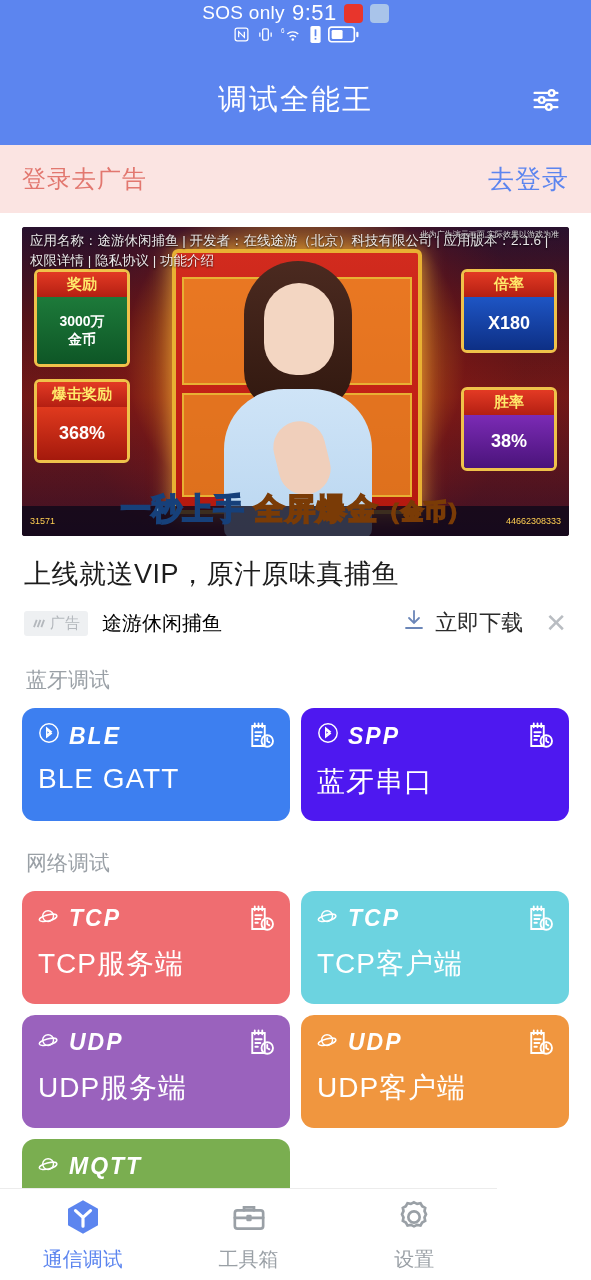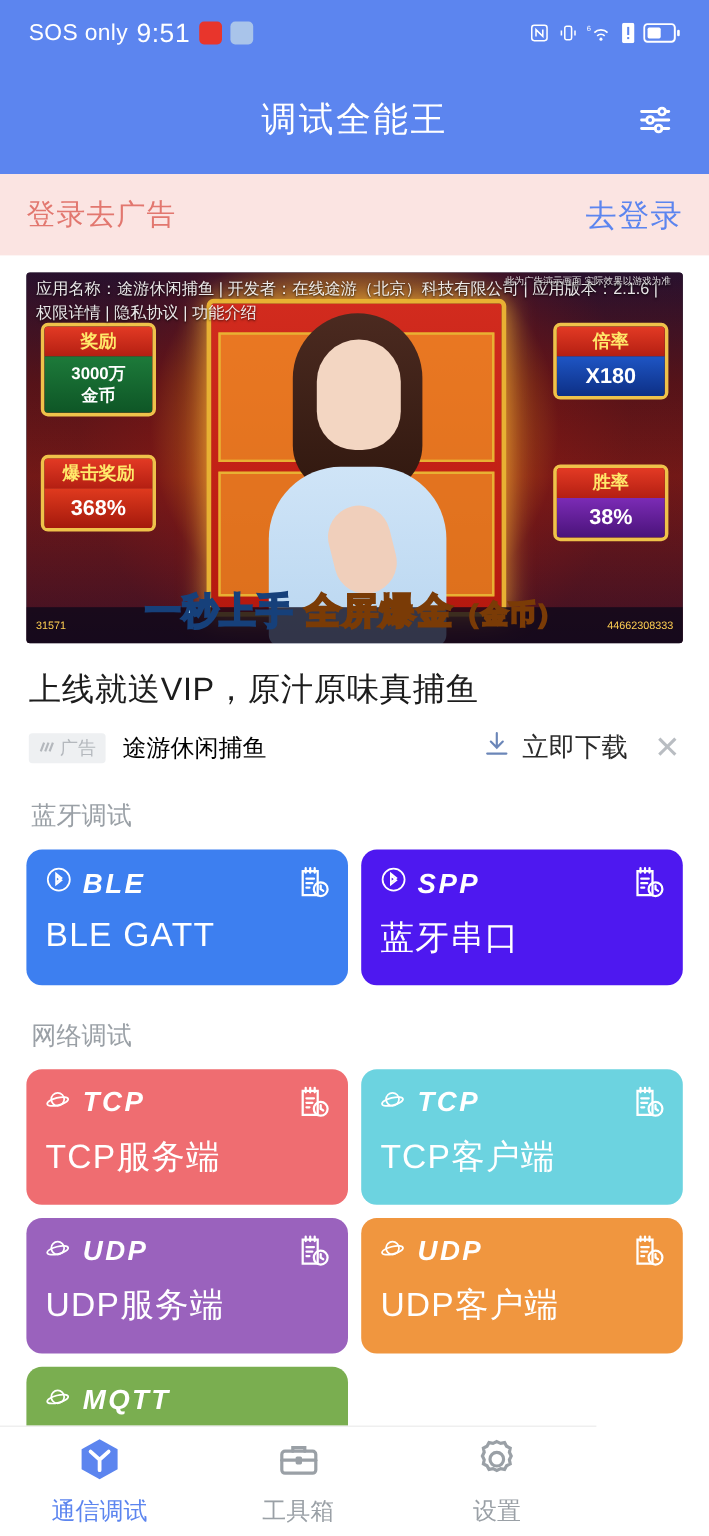--- a/index.html
+++ b/index.html
@@ -6,21 +6,21 @@
   html,body { width:591px; height:1280px; overflow:hidden; }
   body {
     font-family:"Liberation Sans","DejaVu Sans",sans-serif;
     background:#ffffff;
     position:relative;
   }
 
   
   .status-bar{
     height:55px;background:#5c85ef;display:flex;align-items:center;
-    justify-content:space-between;padding:0 24px;color:#fff;
+    padding:0 24px;color:#fff;flex-direction:column;
   }
   .sb-left{display:flex;align-items:center;gap:7px;}
   .sb-carrier{font-size:19px;letter-spacing:.3px;}
   .sb-time{font-size:22px;font-weight:500;letter-spacing:.5px;}
   .sb-appicon{width:19px;height:19px;border-radius:4px;display:inline-block;
      font-size:7px;line-height:19px;text-align:center;color:#fff;overflow:hidden;}
   .sb-appicon.red{background:#e8352c;}
   .sb-appicon.blue{background:#a9c4ea;}
   .sb-right{display:flex;align-items:center;gap:7px;}
   .sb-right svg{display:block;}
@@ -69,21 +69,21 @@
     background:#f3d6c2;border-radius:35px 35px 32px 32px;}
   .ad-body{position:absolute;left:6px;top:128px;width:148px;height:150px;
     background:linear-gradient(180deg,#cfe4f7 0%,#b9d6f0 100%);
     border-radius:60px 60px 10px 10px;}
   .ad-arm{position:absolute;left:58px;top:160px;width:52px;height:74px;
     background:#f0cfbb;border-radius:26px;transform:rotate(-14deg);}
   .ad-side{position:absolute;width:96px;border-radius:6px;border:3px solid #efc24a;
     color:#ffe98a;text-align:center;font-weight:bold;overflow:hidden;}
   .ad-side .cap{display:block;font-size:15px;padding:3px 12px;color:#ffe96a;
     background:linear-gradient(180deg,#e33a24,#b41f12);}
-  .ad-side .val{display:block;font-size:18px;padding:6px 0;color:#fff;}
+  .ad-side .val{display:block;font-size:18px;padding:16px 0;color:#fff;}
   .sl1{left:12px;top:42px;}
   .sl1 .val{background:linear-gradient(180deg,#1d7a3a,#0e5626);font-size:14px;line-height:1.25;}
   .sl2{left:12px;top:152px;}
   .sl2 .val{background:linear-gradient(180deg,#e03a1e,#a4190c);}
   .sr1{right:12px;top:42px;}
   .sr1 .val{background:linear-gradient(180deg,#1e55c4,#0d2f85);}
   .sr2{right:12px;top:160px;}
   .sr2 .val{background:linear-gradient(180deg,#7b2bb5,#4a137a);}
   .ad-disclaimer{position:absolute;left:8px;right:8px;top:4px;
     color:rgba(255,255,255,.9);font-size:13.5px;line-height:1.45;z-index:5;

